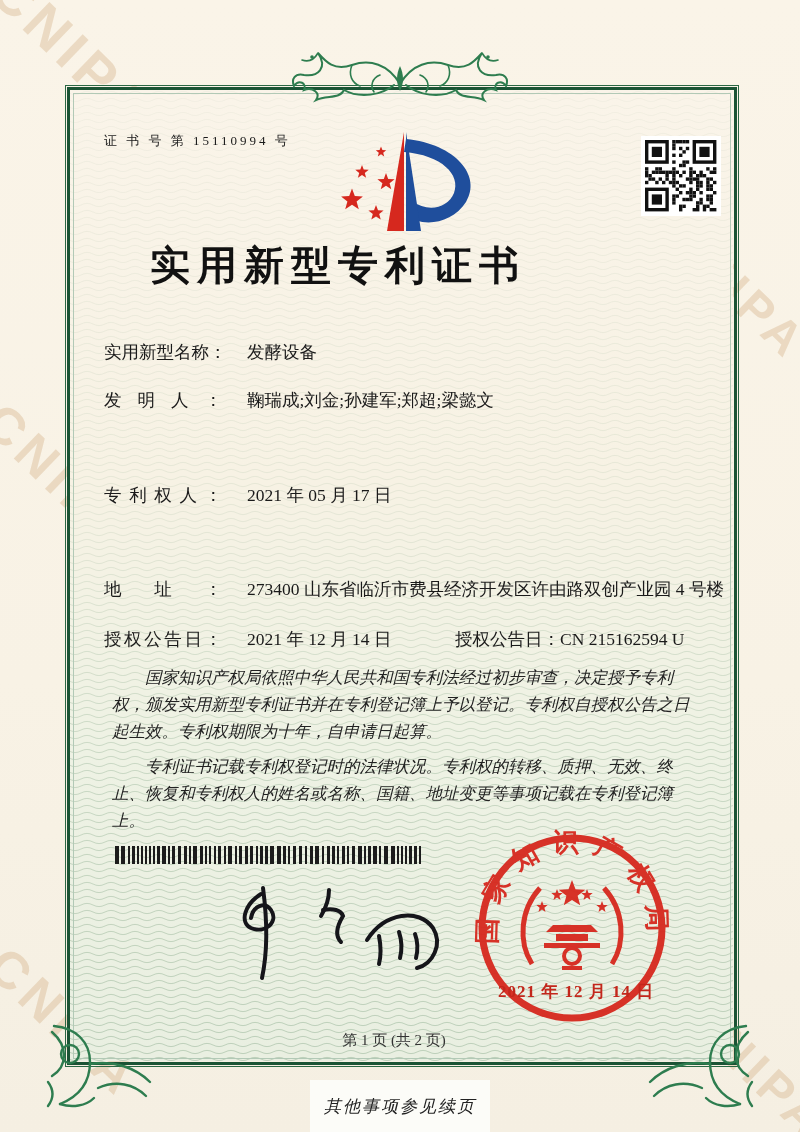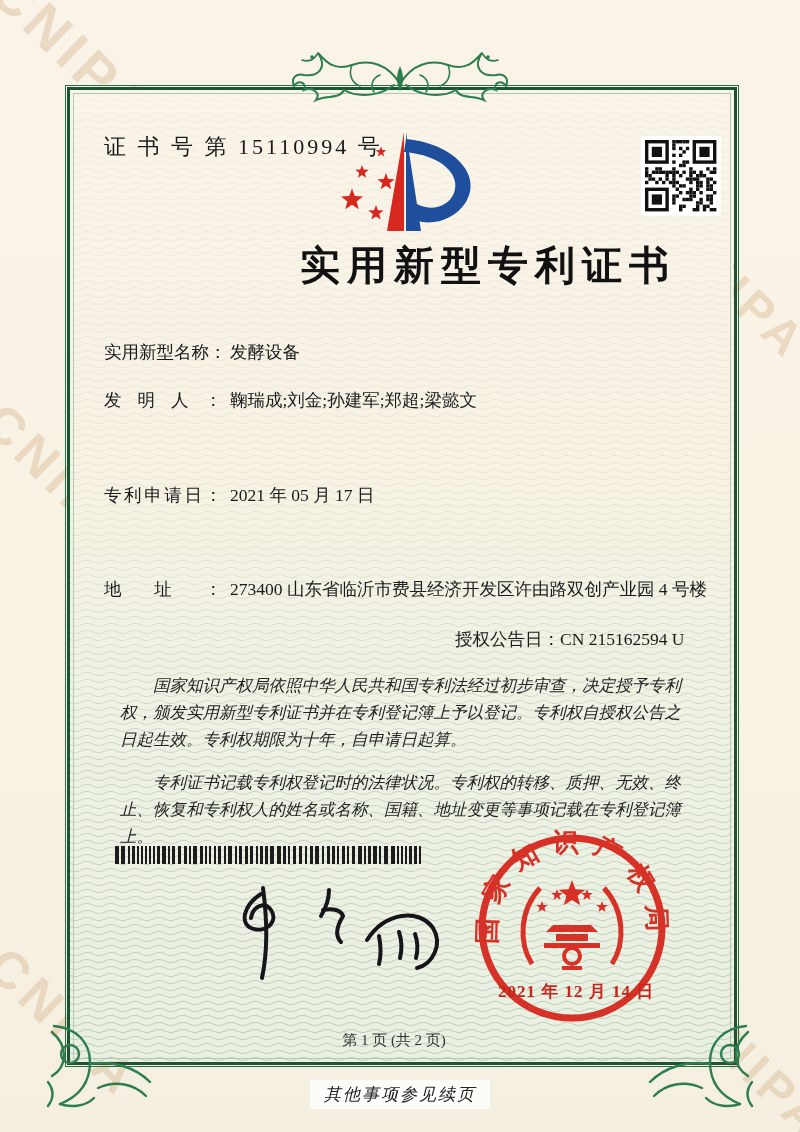--- a/index.html
+++ b/index.html
@@ -20,45 +20,45 @@
   .inner-bg{position:absolute;left:69px;top:89px;width:664px;height:972px;
         background:linear-gradient(180deg,#faf4e9 0%,#f7f2e4 40%,#eef2e4 68%,#e9efe1 100%);}
   .waves{position:absolute;left:69px;top:89px;width:664px;height:972px;
         -webkit-mask-image:linear-gradient(180deg,rgba(0,0,0,.15) 0%,rgba(0,0,0,.35) 45%,rgba(0,0,0,.8) 70%,#000 100%);
         mask-image:linear-gradient(180deg,rgba(0,0,0,.15) 0%,rgba(0,0,0,.35) 45%,rgba(0,0,0,.8) 70%,#000 100%);}
   .ornament-top{position:absolute;left:288px;top:42px;width:224px;height:66px;}
   .corner{position:absolute;width:118px;height:96px;}
   .corner.bl{left:40px;top:1022px;}
   .corner.br{left:642px;top:1022px;transform:scaleX(-1);}
   
-  .cert-no{position:absolute;left:104px;top:132px;font-size:22px;letter-spacing:3px;}
+  .cert-no{position:absolute;left:104px;top:132px;font-size:13px;letter-spacing:3px;}
   .qr{position:absolute;left:641px;top:136px;width:80px;height:80px;}
   .logo{position:absolute;left:330px;top:118px;width:160px;height:118px;}
-  .title{position:absolute;left:0;top:238px;width:676px;text-align:right;
+  .title{position:absolute;left:0;top:238px;width:676px;text-align:center;
          font-size:40px;font-weight:bold;letter-spacing:7px;color:#111;}
   .row{position:absolute;left:104px;font-size:17.5px;white-space:nowrap;}
   .row .lbl{display:inline-block;width:118px;text-align:justify;text-align-last:justify;
             vertical-align:top;}
-  .row .val{display:inline-block;margin-left:8px;vertical-align:top;}
+  .row .val{display:inline-block;margin-left:25px;vertical-align:top;}
   .row.addr{white-space:normal;}
   .row.addr .val{width:486px;word-break:break-all;line-height:25px;}
   .auth2{position:absolute;left:455px;font-size:17.5px;white-space:nowrap;}
   .body-text{position:absolute;left:104px;top:656px;width:596px;font-size:16.5px;
              font-style:italic;line-height:27px;color:#222;}
-  .body-text p{margin:16px;text-indent:2em;}
+  .body-text p{margin:8px;text-indent:2em;}
   .barcode{position:absolute;left:115px;top:846px;width:310px;height:18px;}
   .signer{position:absolute;left:114px;top:908px;font-family:"Liberation Sans","DejaVu Sans",sans-serif;
           font-weight:bold;font-size:18px;letter-spacing:3px;line-height:36px;color:#222;}
   .sig{position:absolute;left:215px;top:878px;width:230px;height:115px;}
   .seal{position:absolute;left:472px;top:828px;width:200px;height:200px;opacity:.95;}
   .seal-date{position:absolute;left:486px;top:980px;width:180px;text-align:center;
              color:#c3271c;font-size:17px;font-weight:bold;letter-spacing:1px;}
   .page-no{position:absolute;left:0;top:1031px;width:788px;text-align:center;font-size:15px;color:#333;}
   .cont-note{position:absolute;left:0;top:1080px;width:800px;text-align:center;}
-  .cont-note span{display:inline-block;background:#fcfcf8;padding:3px 14px;
+  .cont-note span{display:inline-block;background:#fcfcf8;padding:15px 14px;
              font-size:17px;font-style:italic;color:#222;letter-spacing:2px;}
 </style>
 </head>
 <body>
 
 <div class="page">
 
   <div class="wm" style="left:-28px;top:18px;font-size:56px;">CNIPA</div>
   <div class="wm" style="left:648px;top:262px;font-size:48px;">CNIPA</div>
   <div class="wm in" style="left:438px;top:338px;font-size:44px;">CNIPA</div>
@@ -393,24 +393,27 @@
 
   <div class="title">实用新型专利证书</div>
 
   <div class="row" style="top:340px">
     <span class="lbl">实用新型名称：</span><span class="val">发酵设备</span>
   </div>
   <div class="row" style="top:388px">
     <span class="lbl">发明人：</span><span class="val">鞠瑞成;刘金;孙建军;郑超;梁懿文</span>
   </div>
   <div class="row" style="top:483px">
-    <span class="lbl">专利申请日：</span><span class="val">2021 年 05 月 17 日</span>
+    <span class="lbl">专利权人：</span><span class="val">2021 年 05 月 17 日</span>
   </div>
   <div class="row addr" style="top:577px">
     <span class="lbl">地址：</span><span class="val">273400  山东省临沂市费县经济开发区许由路双创产业园 4 号楼</span>
+  </div>
+  <div class="row" style="top:627px">
+    <span class="lbl">授权公告日：</span><span class="val">2021 年 12 月 14 日</span>
   </div>
   <div class="auth2" style="top:627px">
     <span>授权公告日：</span><span>CN 215162594 U</span>
   </div>
 
   <div class="body-text">
     <p>国家知识产权局依照中华人民共和国专利法经过初步审查，决定授予专利权，颁发实用新型专利证书并在专利登记簿上予以登记。专利权自授权公告之日起生效。专利权期限为十年，自申请日起算。</p>
     <p>专利证书记载专利权登记时的法律状况。专利权的转移、质押、无效、终止、恢复和专利权人的姓名或名称、国籍、地址变更等事项记载在专利登记簿上。</p>
   </div>
 

